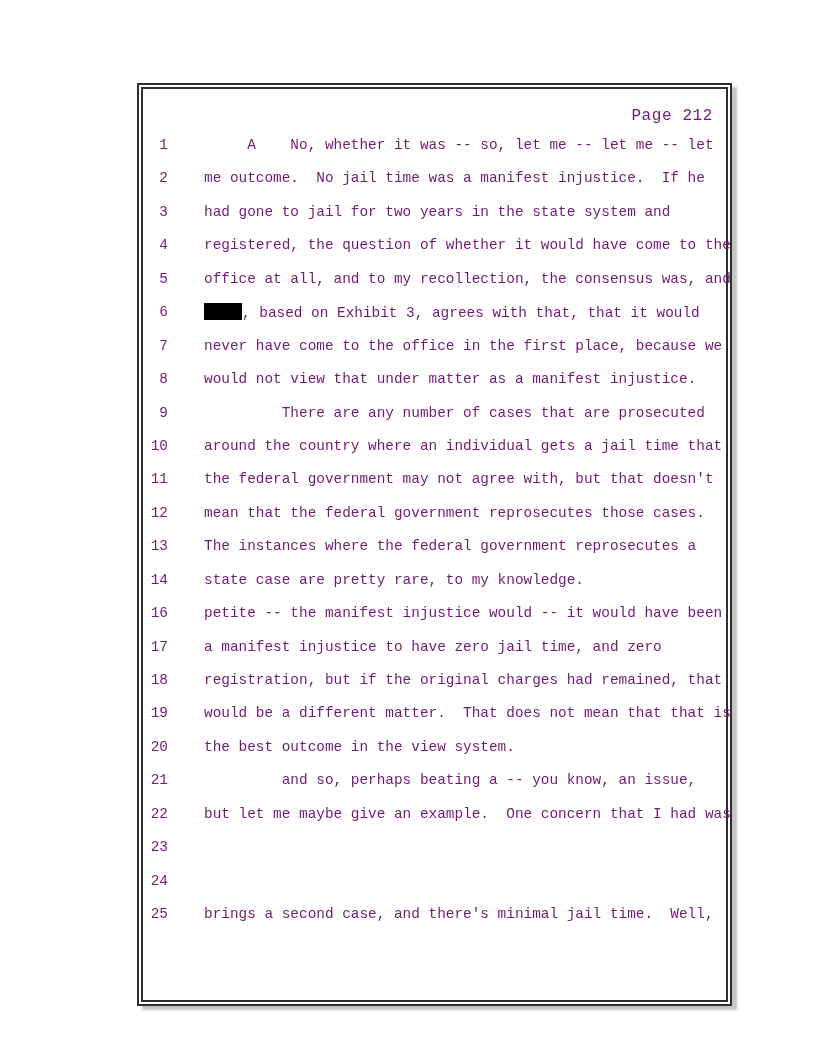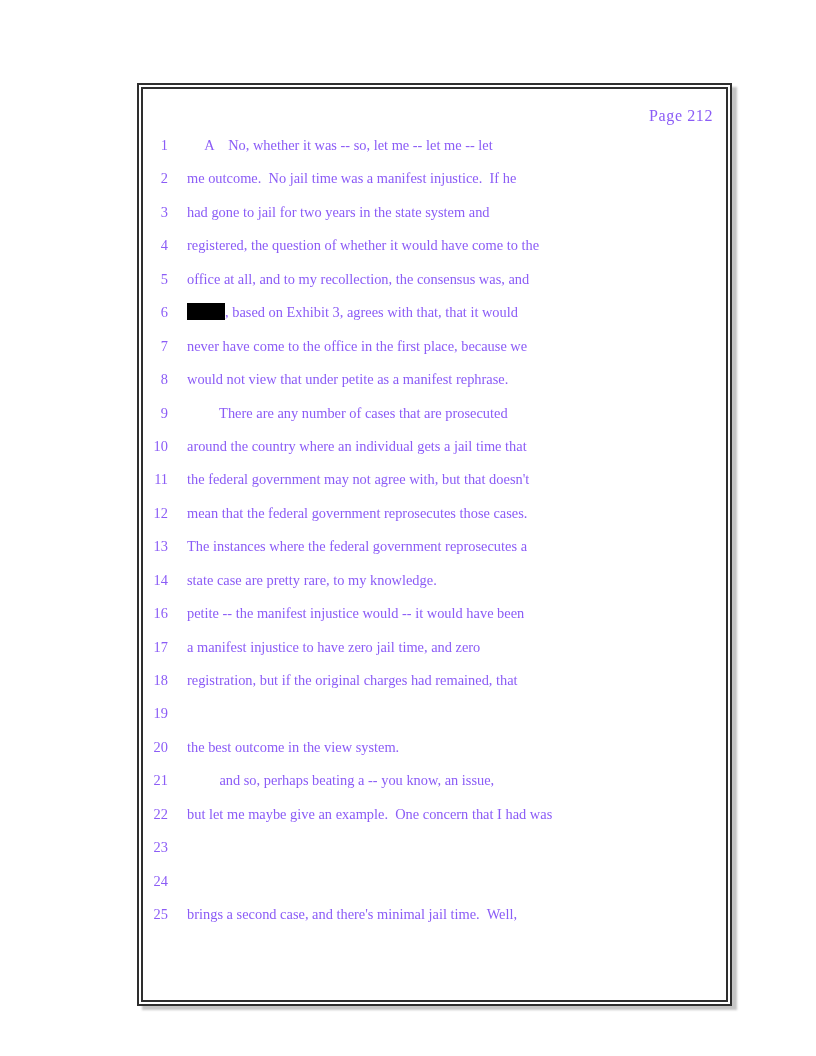--- a/index.html
+++ b/index.html
@@ -6,22 +6,22 @@
     margin: 0;
     padding: 0;
     background: #ffffff;
   }
   .sheet {
     position: relative;
     width: 756px;
     height: 1056px;
     background: #ffffff;
     overflow: hidden;
-    font-family: Liberation Serif, serif;
-    color: #8b5cf6;
+    font-family: Liberation Mono, monospace;
+    color: #701a75;
   }
   .frame {
     position: absolute;
     left: 137px;
     top: 83px;
     width: 591px;
     height: 919px;
     border: 2px solid #2e2e2e;
     box-shadow: 5px 4px 2px rgba(90,90,90,0.35);
     background: #ffffff;
@@ -51,21 +51,21 @@
     height: 33.45px;
     font-size: 14.4px;
     line-height: 18px;
   }
   .num {
     flex: 0 0 29px;
     text-align: right;
     white-space: pre;
   }
   .text {
-    margin-left: 19px;
+    margin-left: 36px;
     white-space: pre;
   }
   .redaction {
     display: inline-block;
     width: 38px;
     height: 17px;
     background: #000000;
     vertical-align: -3px;
   }
 </style>
@@ -100,21 +100,21 @@
         <div class="line">
           <span class="num">6</span>
           <span class="text"><span class="redaction" style="background: rgb(0, 0, 0);"></span>, based on Exhibit 3, agrees with that, that it would</span>
         </div>
         <div class="line">
           <span class="num">7</span>
           <span class="text">never have come to the office in the first place, because we</span>
         </div>
         <div class="line">
           <span class="num">8</span>
-          <span class="text">would not view that under petite as a manifest rephrase.</span>
+          <span class="text">would not view that under matter as a manifest injustice.</span>
         </div>
         <div class="line">
           <span class="num">9</span>
           <span class="text">         There are any number of cases that are prosecuted</span>
         </div>
         <div class="line">
           <span class="num">10</span>
           <span class="text">around the country where an individual gets a jail time that</span>
         </div>
         <div class="line">
@@ -140,20 +140,21 @@
         <div class="line">
           <span class="num">17</span>
           <span class="text">a manifest injustice to have zero jail time, and zero</span>
         </div>
         <div class="line">
           <span class="num">18</span>
           <span class="text">registration, but if the original charges had remained, that</span>
         </div>
         <div class="line">
           <span class="num">19</span>
+          <span class="text">would be a different matter.  That does not mean that that is</span>
         </div>
         <div class="line">
           <span class="num">20</span>
           <span class="text">the best outcome in the view system.</span>
         </div>
         <div class="line">
           <span class="num">21</span>
           <span class="text">         and so, perhaps beating a -- you know, an issue,</span>
         </div>
         <div class="line">

